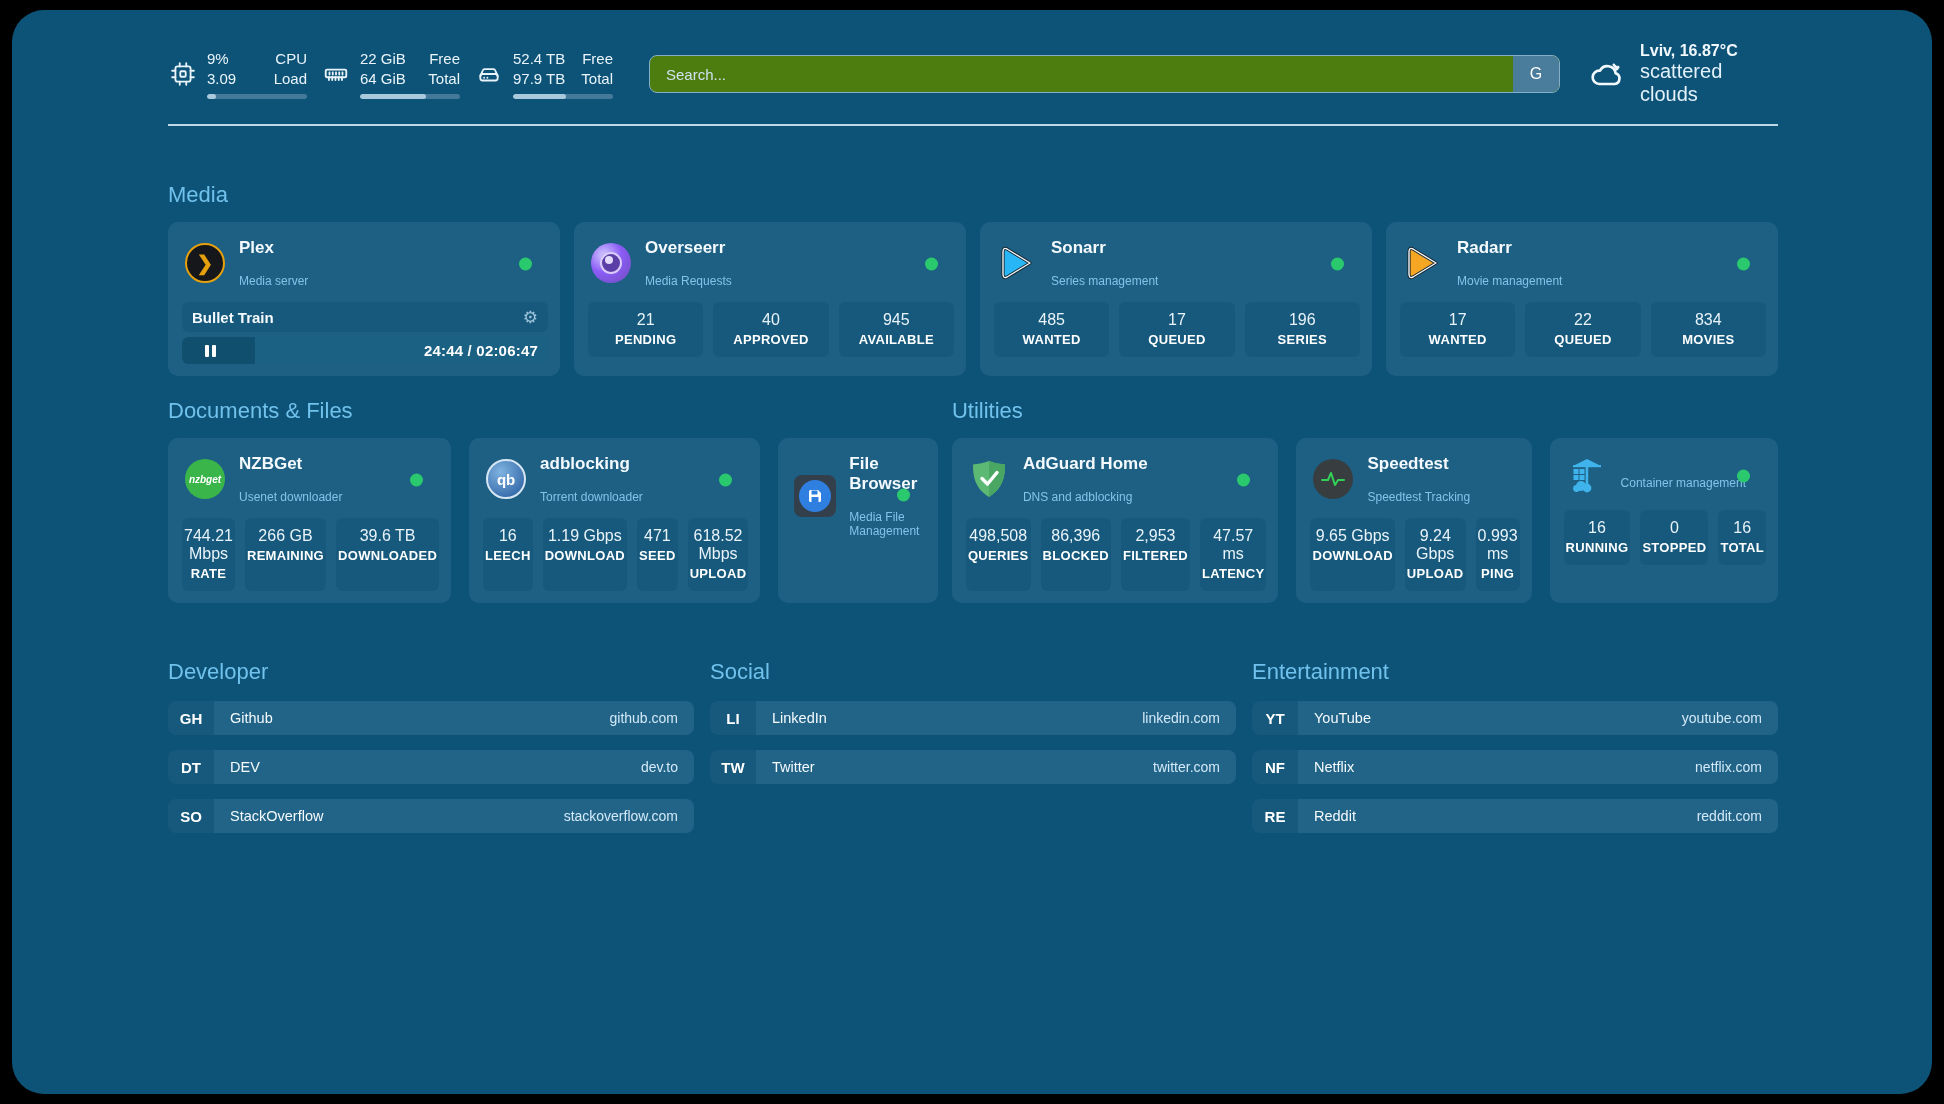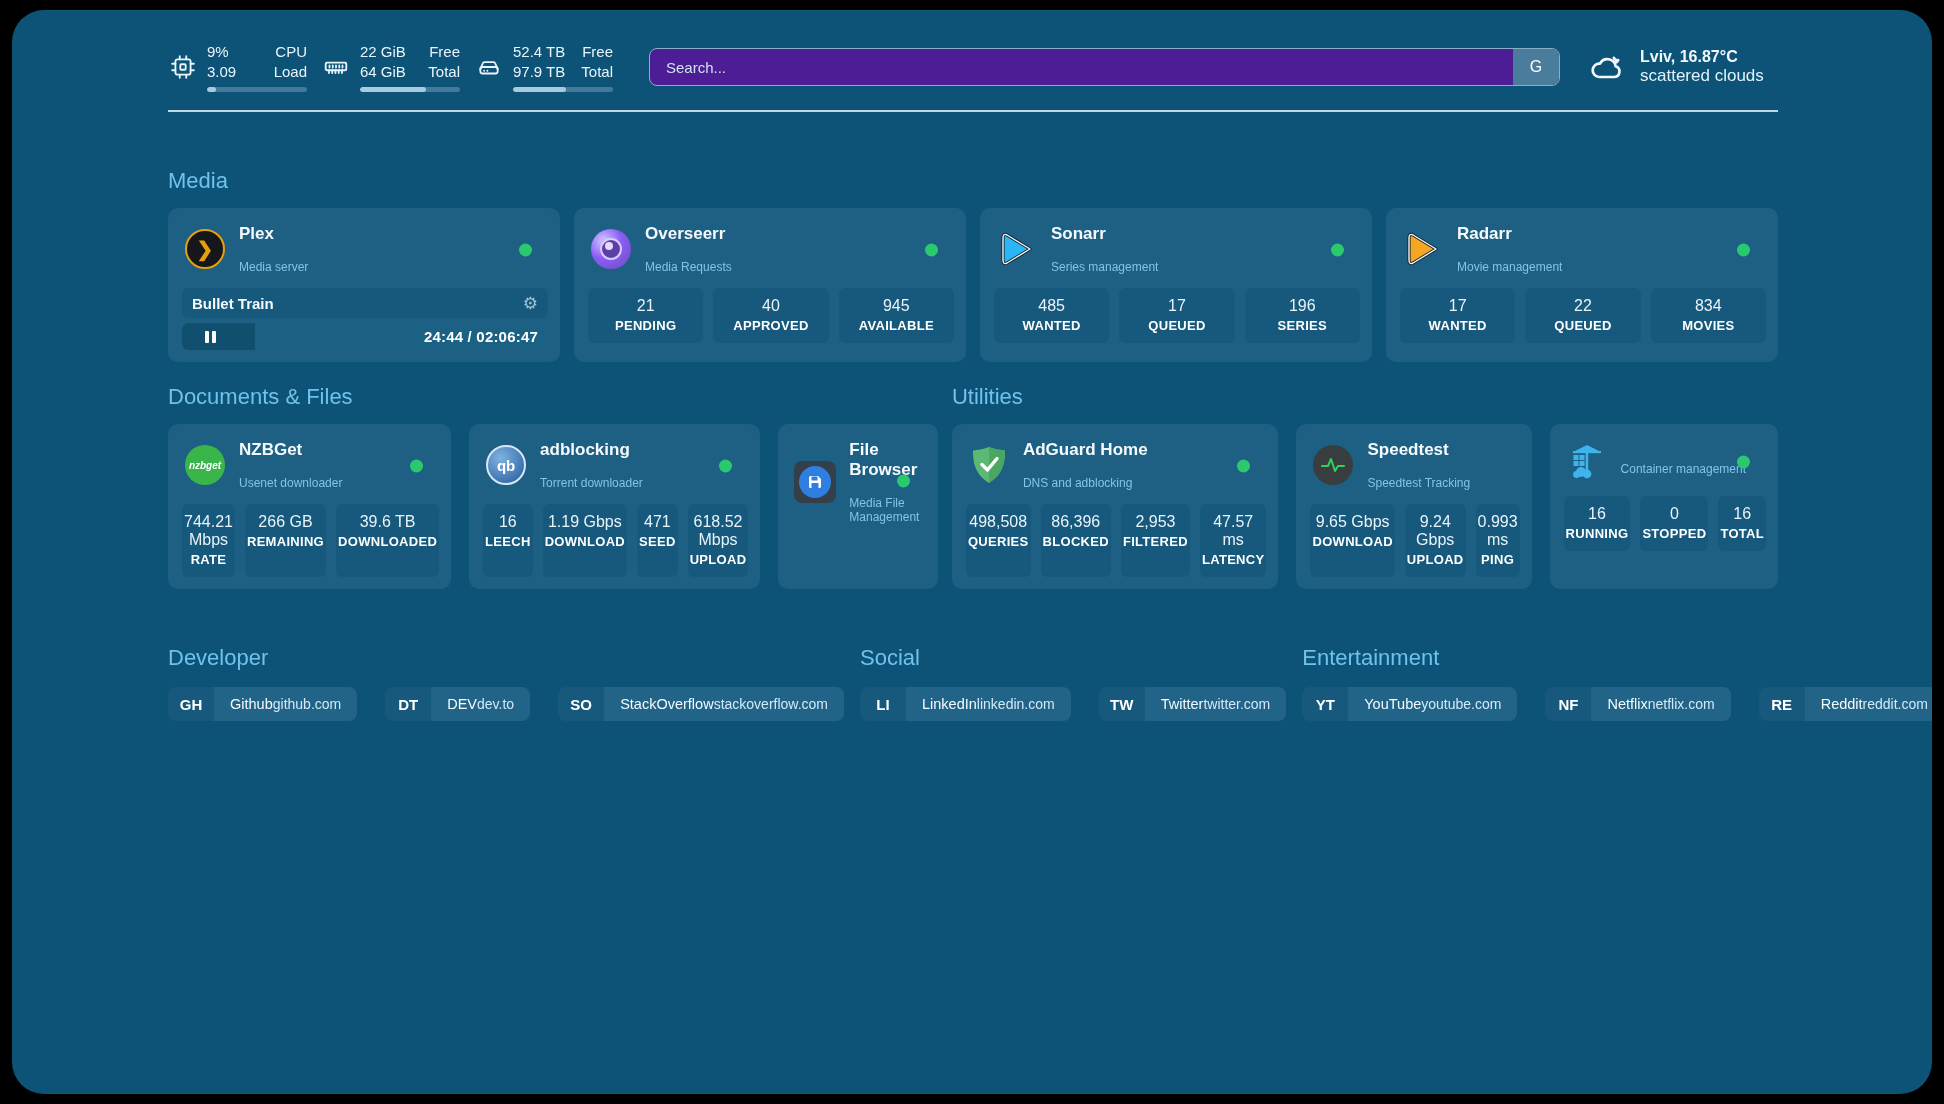--- a/index.html
+++ b/index.html
@@ -14,30 +14,30 @@
   .sysstats { display:flex; gap:14px; align-items:flex-start; }
   .stat-group { display:flex; gap:9px; align-items:center; }
   .stat-icon { width:30px; display:flex; justify-content:center; color:#e9f4fb; }
   .stat-body { width:100px; }
   .stat-cols { display:flex; justify-content:space-between; color:#e9f4fb; font-size:15px; line-height:1.3; }
   .stat-col2 { text-align:right; }
   .stat-bar { margin-top:6px; height:5px; border-radius:3px; background:#45799a; overflow:hidden; }
   .stat-bar-fill { height:100%; background:#a9c9dd; border-radius:3px; }
 
   .searchwrap { flex:1; margin:0 28px 0 36px; display:flex; height:38px;
-                background:#4c1d95; border:1px solid #85aec7; border-radius:8px; overflow:hidden; }
+                background:#4d7c0f; border:1px solid #85aec7; border-radius:8px; overflow:hidden; }
   .searchwrap input { flex:1; background:transparent; border:none; outline:none;
                       padding:0 16px; color:#eaf4fb; font-size:15px; font-family:inherit; }
   .searchwrap input::placeholder { color:#cfe3ef; }
   .search-engine-btn { width:46px; border:none; cursor:pointer; background:#4a7d9c;
                        color:#fff; font-size:16px; font-family:inherit; }
 
   .weather { display:flex; align-items:center; gap:12px; color:#f2f9fd; width:190px; }
   .weather-loc { font-size:16px; font-weight:600; }
-  .weather-cond { font-size:17px; color:#e2f1fa; }
+  .weather-cond { font-size:20px; color:#e2f1fa; }
 
   .divider { margin-top:18px; border:none; border-top:2px solid rgba(222,240,250,0.85); }
 
   
   .section-title { color:#70c1ec; font-size:22px; font-weight:500; }
   .media-section { margin-top:56px; }
   .grid4 { margin-top:14px; display:grid; grid-template-columns:repeat(4,1fr); gap:14px; }
   .two-col { margin-top:22px; display:grid; grid-template-columns:1fr 1fr; gap:14px; }
   .col-cards { margin-top:14px; display:flex; flex-direction:row; gap:18px; }
 
@@ -80,21 +80,21 @@
   .qbit-circle { background:radial-gradient(circle at 35% 30%, #7fb3e0, #3a6fae 75%);
                  border:2px solid #d7e6f4; color:#fff; font-size:15px; font-weight:700; }
   .speedtest-circle { background:#383d40; }
   .filebrowser-square { width:42px; height:42px; border-radius:8px; background:#33404c;
                         display:flex; align-items:center; justify-content:center; }
   .filebrowser-inner { width:32px; height:32px; border-radius:50%; background:#2f7fe0;
                        display:flex; align-items:center; justify-content:center; }
 
   
   .bookmarks { margin-top:56px; display:grid; grid-template-columns:repeat(3,1fr); gap:16px; }
-  .bookmark-list { margin-top:16px; display:flex; flex-direction:row; gap:28px; }
+  .bookmark-list { margin-top:16px; display:flex; flex-direction:column; gap:15px; }
   .bookmark-row { display:flex; height:34px; cursor:pointer; }
   .bookmark-tag { width:46px; background:#16597c; border-radius:8px 0 0 8px; color:#fff;
                   font-size:15px; font-weight:600; display:flex; align-items:center; justify-content:center; }
   .bookmark-main { flex:1; background:#226488; border-radius:0 8px 8px 0; display:flex;
                    align-items:center; padding:0 16px; }
   .bookmark-name { flex:1; color:#f4fafd; font-size:14.5px; }
   .bookmark-url { color:#d2e9f7; font-size:14px; }
 
   svg { display:block; }
 </style>

